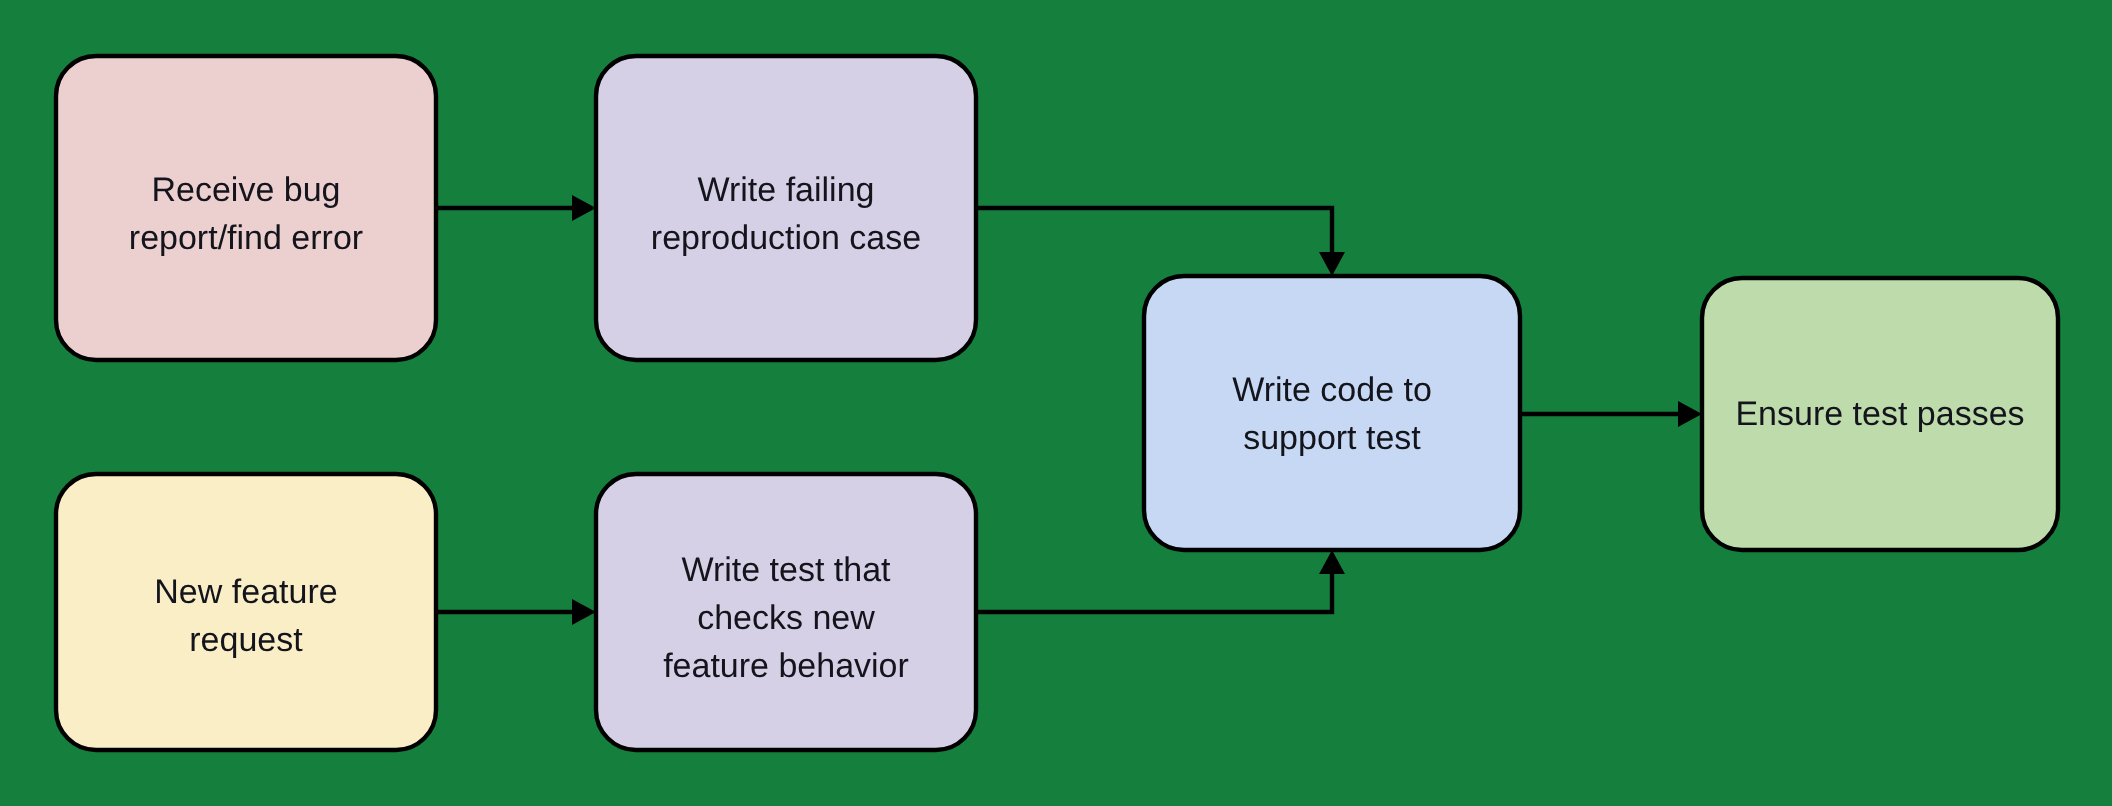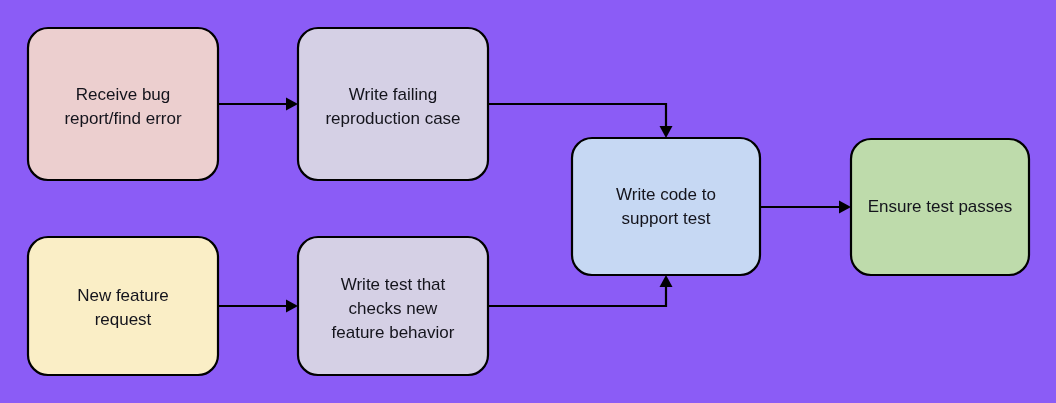--- a/index.html
+++ b/index.html
@@ -10,21 +10,21 @@
   body {
     width: 1056px;
     height: 403px;
     font-family: "Liberation Sans", sans-serif;
     overflow: hidden;
   }
   #flowchart-root {
     position: relative;
     width: 1056px;
     height: 403px;
-    background: #8b5cf6;
+    background: #15803d;
   }
   svg#flow-svg {
     position: absolute;
     top: 0;
     left: 0;
     width: 1056px;
     height: 403px;
     display: block;
   }
   .node-rect {

